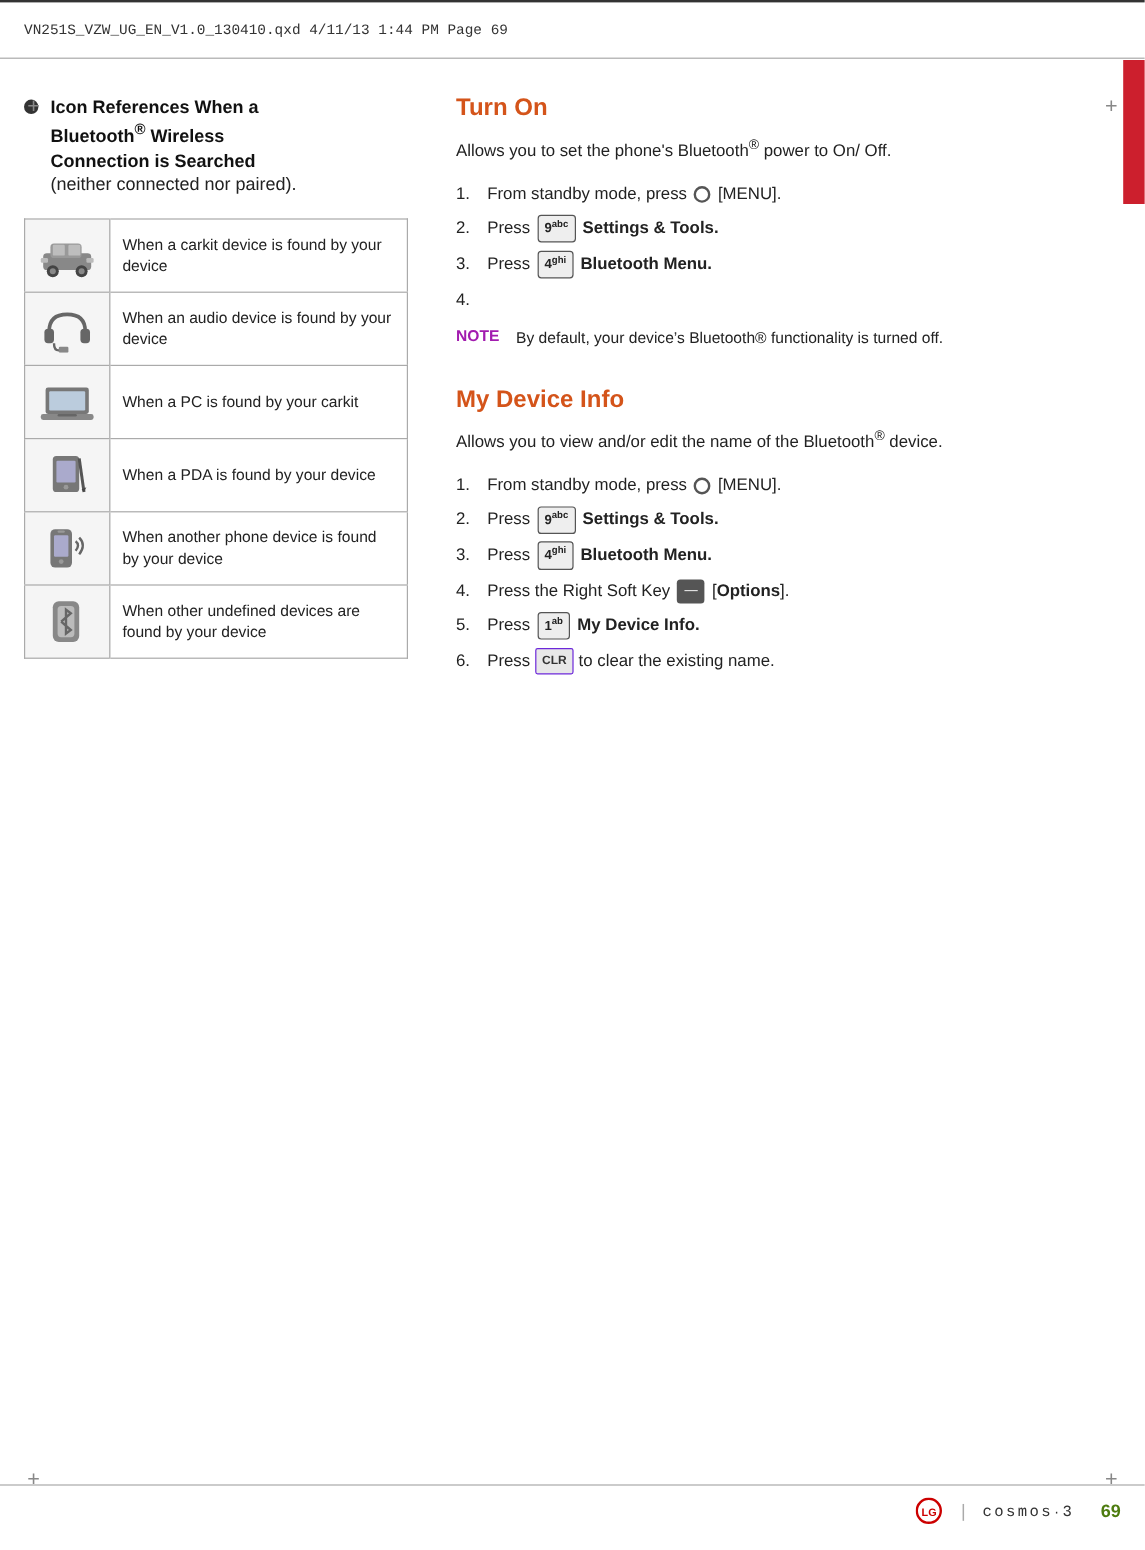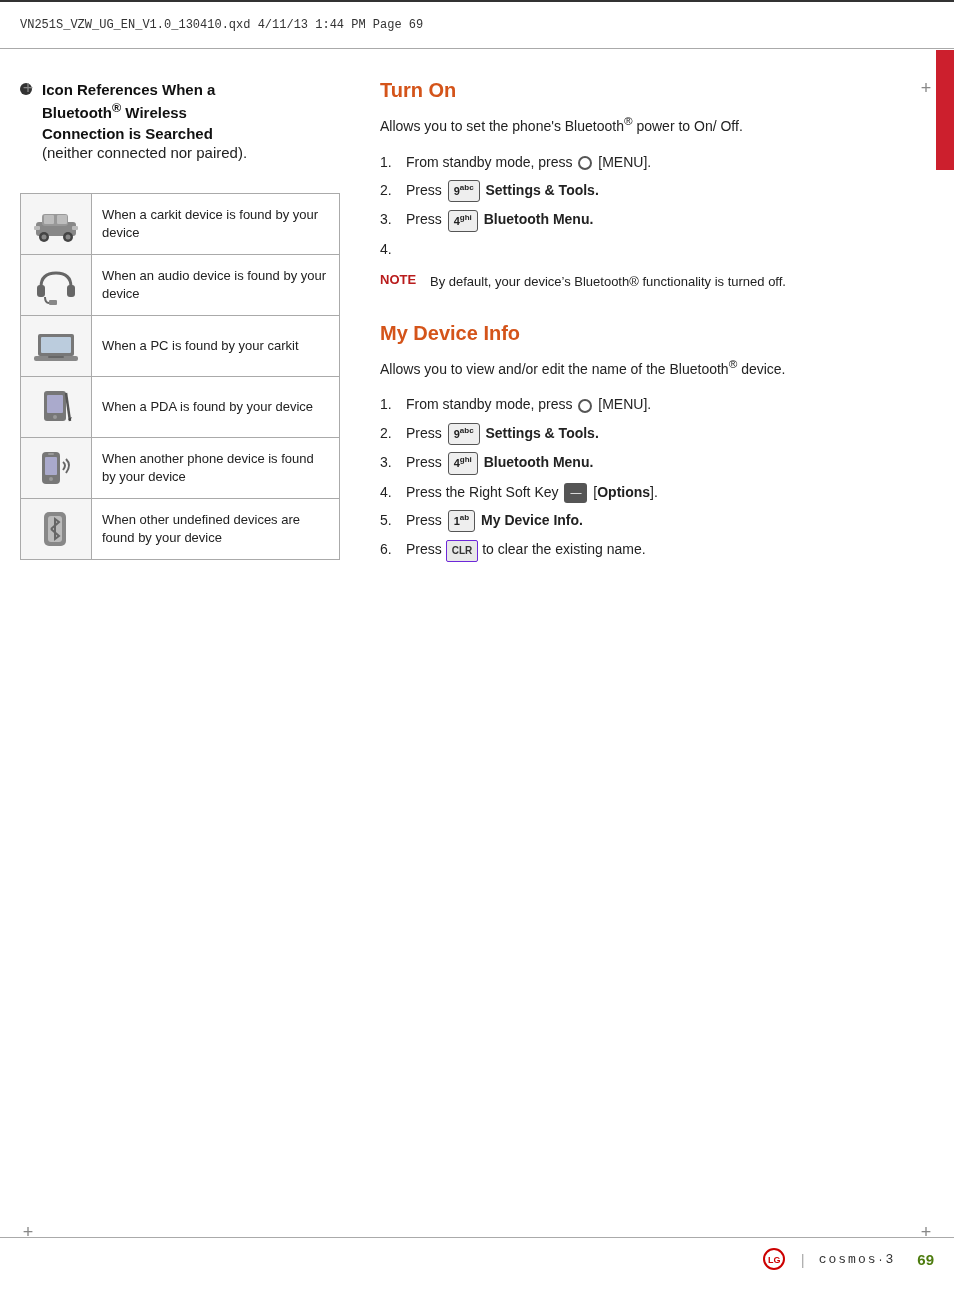--- a/index.html
+++ b/index.html
@@ -54,21 +54,21 @@
     
     .right-col {
       flex: 1;
       padding-left: 10px;
     }
 
     
     .bullet-header {
       display: flex;
       align-items: flex-start;
-      margin-bottom: 32px;
+      margin-bottom: 20px;
     }
 
     .bullet-dot {
       width: 12px;
       height: 12px;
       background: #333;
       border-radius: 50%;
       margin-top: 4px;
       margin-right: 10px;
       flex-shrink: 0;
@@ -207,21 +207,21 @@
     .note-block {
       display: flex;
       align-items: flex-start;
       margin: 12px 0 16px 0;
       gap: 10px;
     }
 
     .note-label {
       font-weight: bold;
       font-size: 13px;
-      color: #b91c1c;
+      color: #a21caf;
       flex-shrink: 0;
       min-width: 40px;
     }
 
     .note-text {
       font-size: 13px;
       color: #222;
       line-height: 1.5;
     }
 

